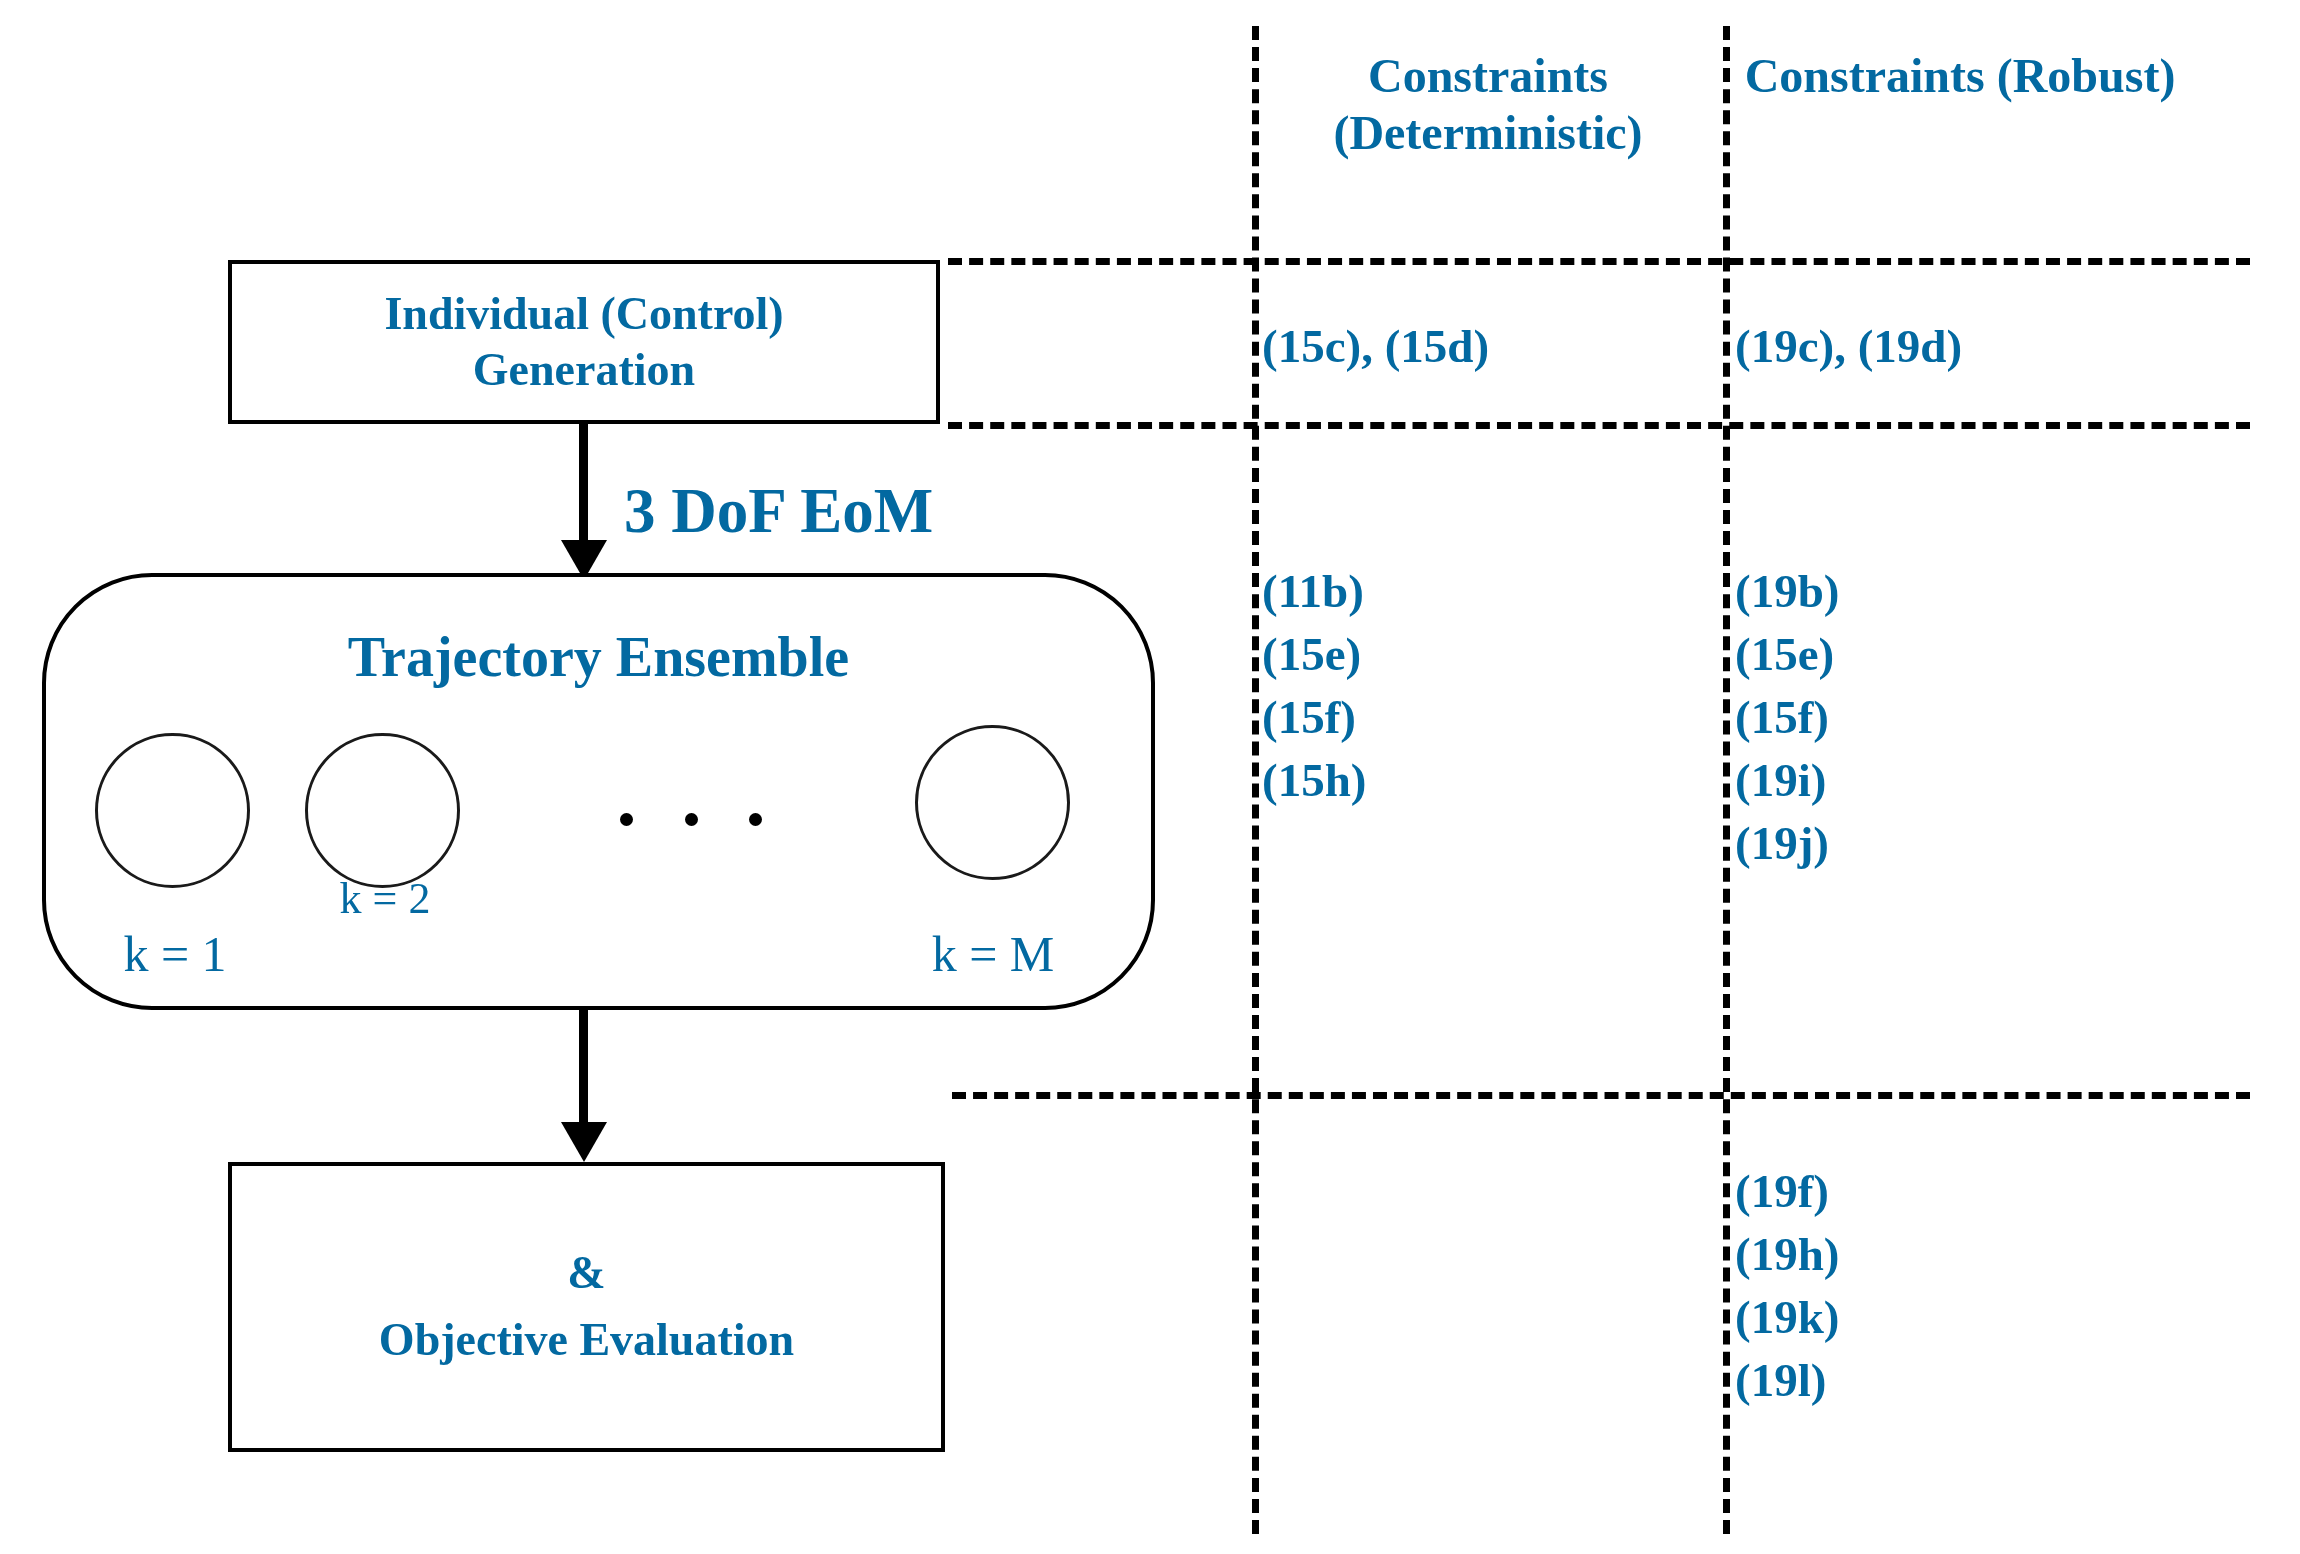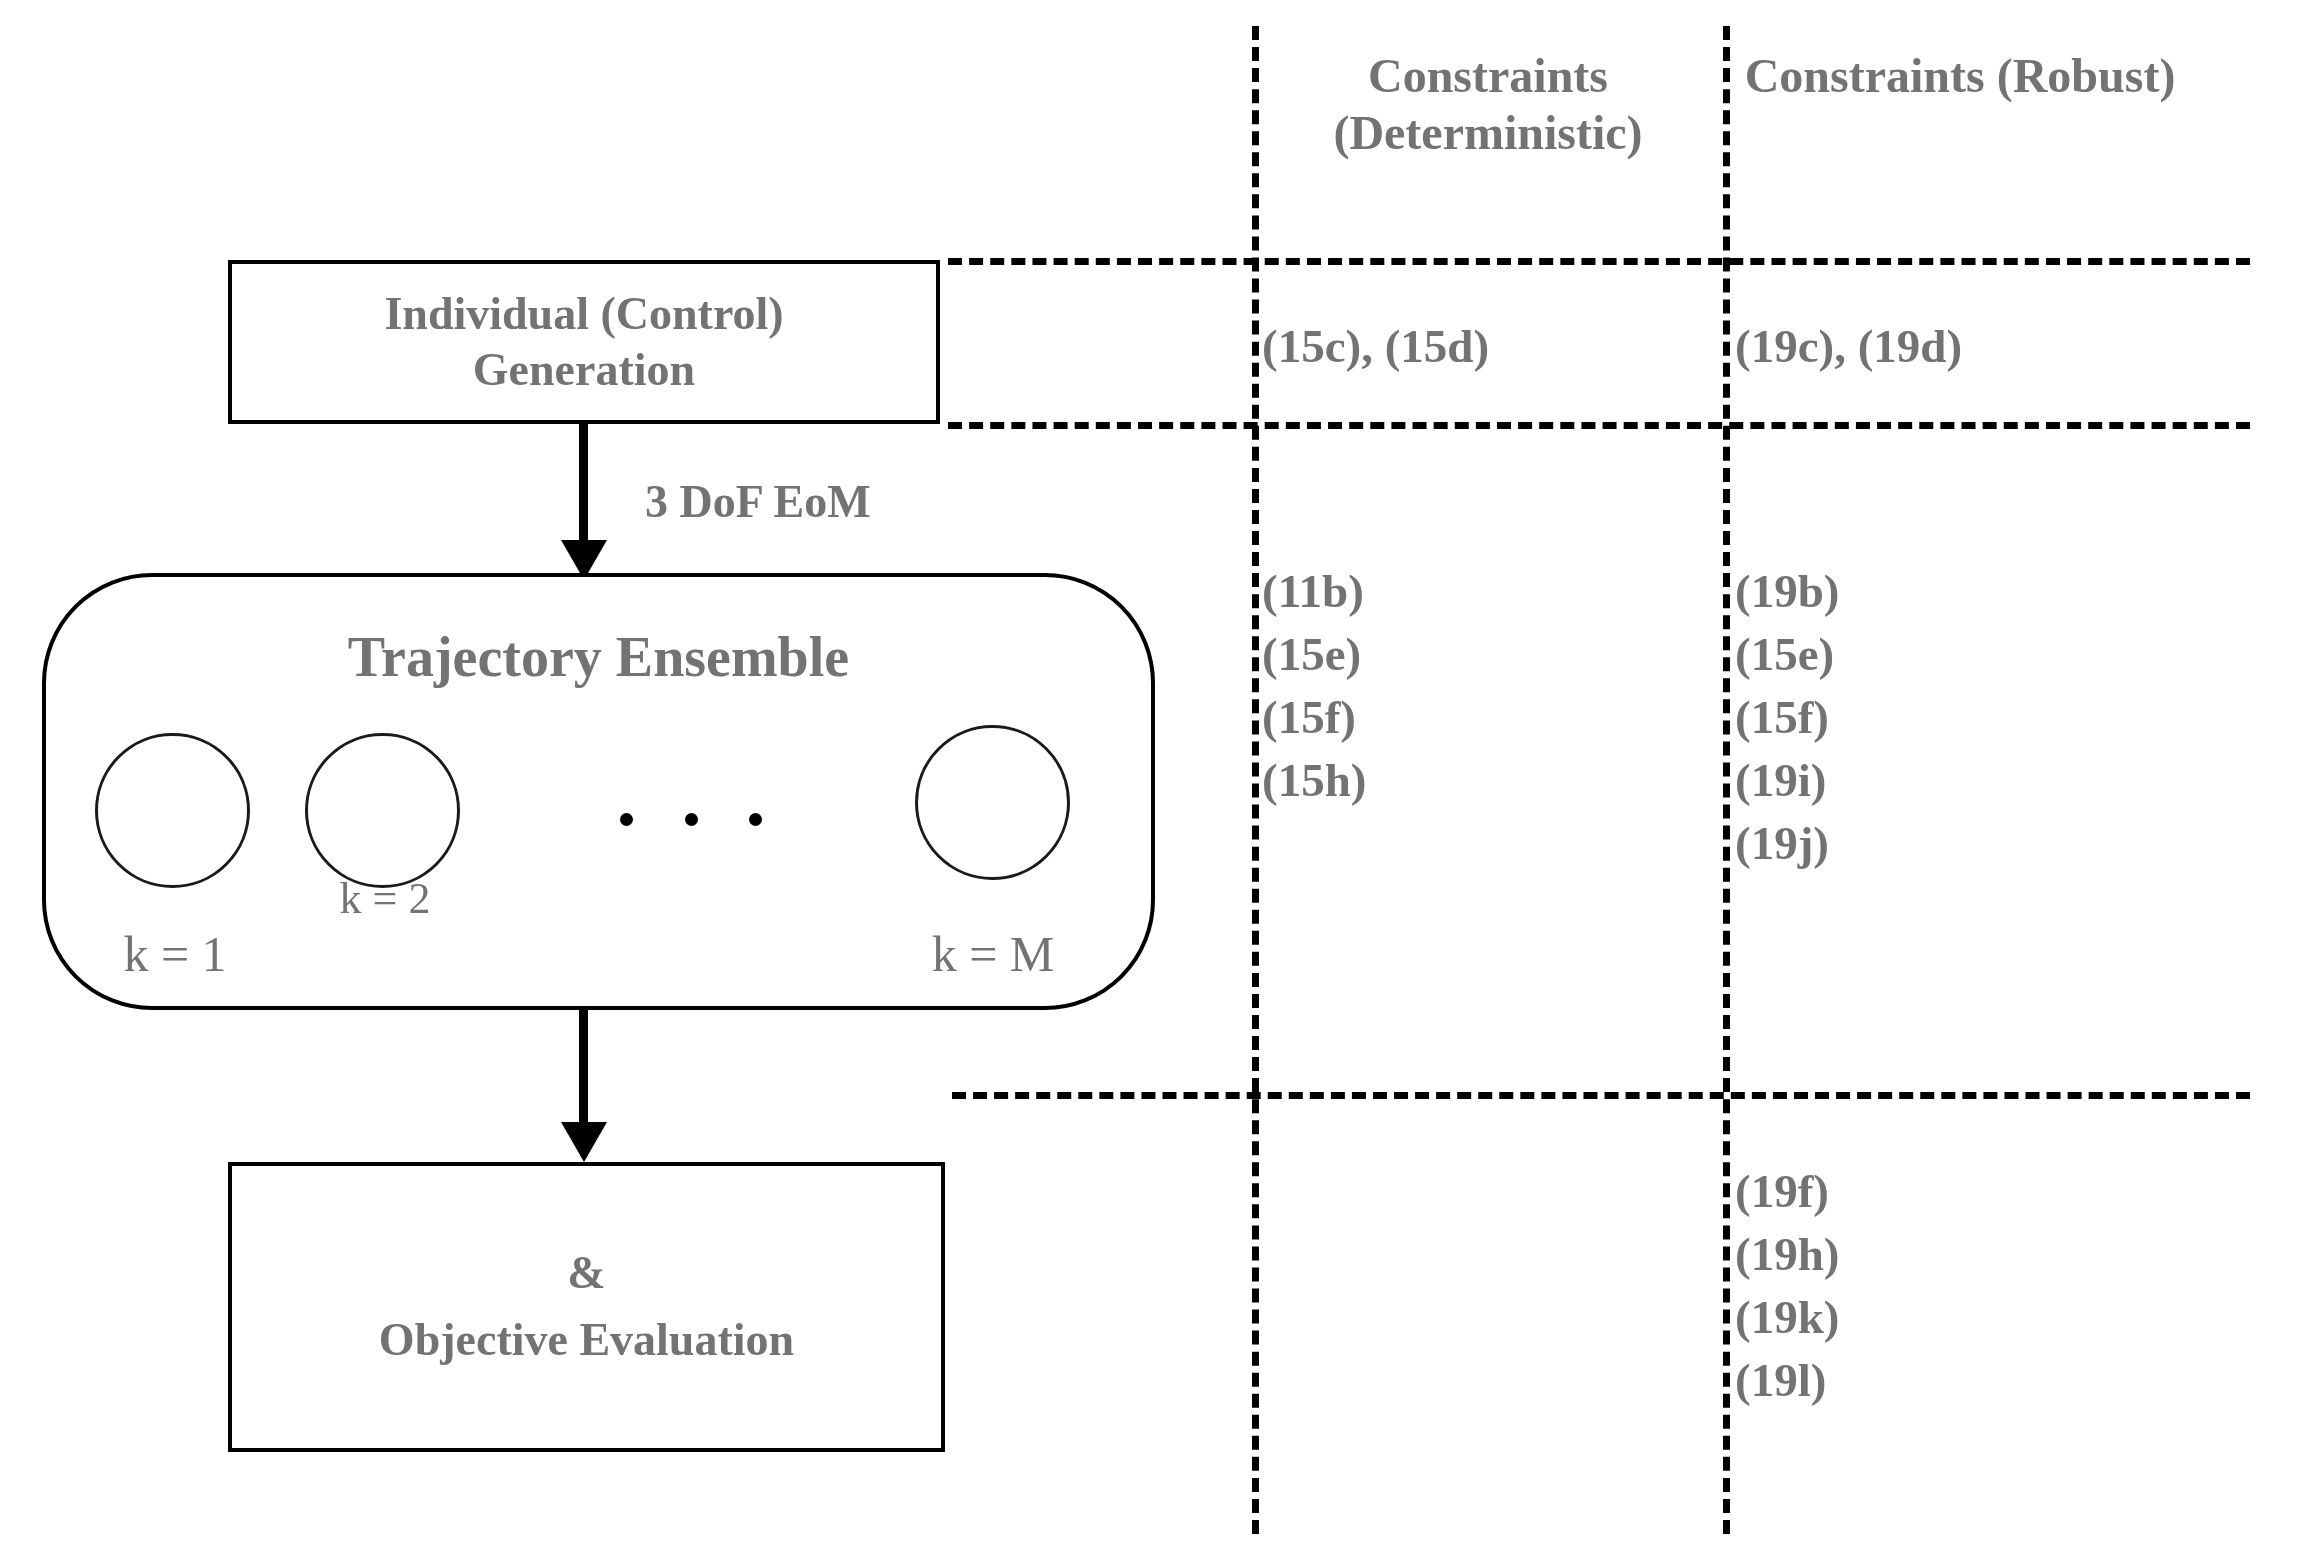--- a/index.html
+++ b/index.html
@@ -6,21 +6,21 @@
     margin: 0;
     padding: 0;
     background: #ffffff;
   }
   #canvas {
     position: relative;
     width: 2300px;
     height: 1554px;
     background: #ffffff;
     font-family: "Liberation Serif", "DejaVu Serif", serif;
-    color: #737373;
+    color: #0369a1;
     overflow: hidden;
   }
 
   
   .abs { position: absolute; }
 
   
   .proc-box {
     border: 4px solid #000;
     background: #fff;
@@ -154,21 +154,21 @@
   <div class="cell" style="left:1262px; top:315px; width:452px; font-size:47px;">
     <span class="row">(15c), (15d)</span>
   </div>
 
   <div class="cell" style="left:1735px; top:315px; width:450px; font-size:47px;">
     <span class="row">(19c), (19d)</span>
   </div>
 
   <div class="arrow-shaft" style="left:579px; top:424px; height:128px;"></div>
   <div class="arrow-head" style="left:561px; top:540px;"></div>
-  <div class="arrow-label" style="left:645px; top:475px; font-size:46px;">3 DoF EoM</div>
+  <div class="arrow-label" style="left:624px; top:475px; font-size:63px;">3 DoF EoM</div>
 
   <div class="ensemble-box abs" style="left:42px; top:573px; width:1113px; height:437px;"></div>
 
   <div class="ensemble-title" style="left:42px; top:625px; width:1113px; font-size:56px;">Trajectory Ensemble</div>
 
   <div class="traj-circle" style="left:95px; top:733px; width:155px; height:155px;"></div>
   <div class="traj-circle" style="left:305px; top:733px; width:155px; height:155px;"></div>
   <div class="traj-circle" style="left:915px; top:725px; width:155px; height:155px;"></div>
 
   <div class="ellipsis-dots" style="left:620px; top:812px; width:142px; height:14px;">

